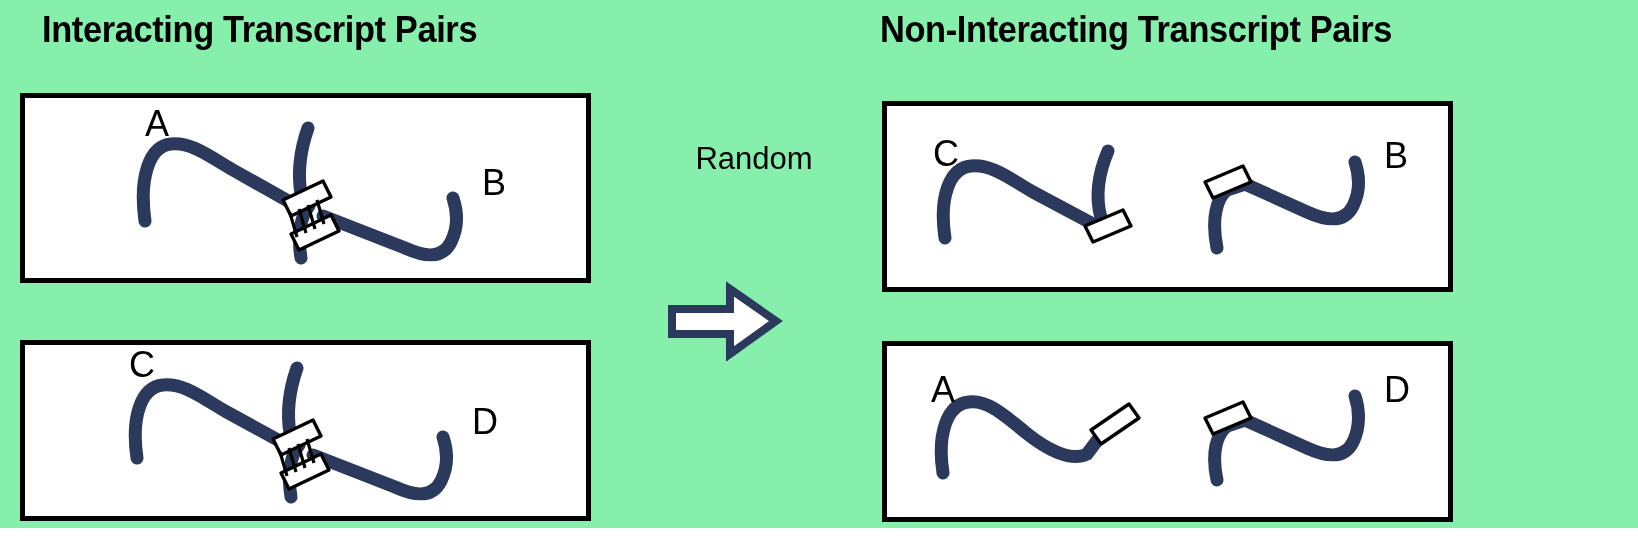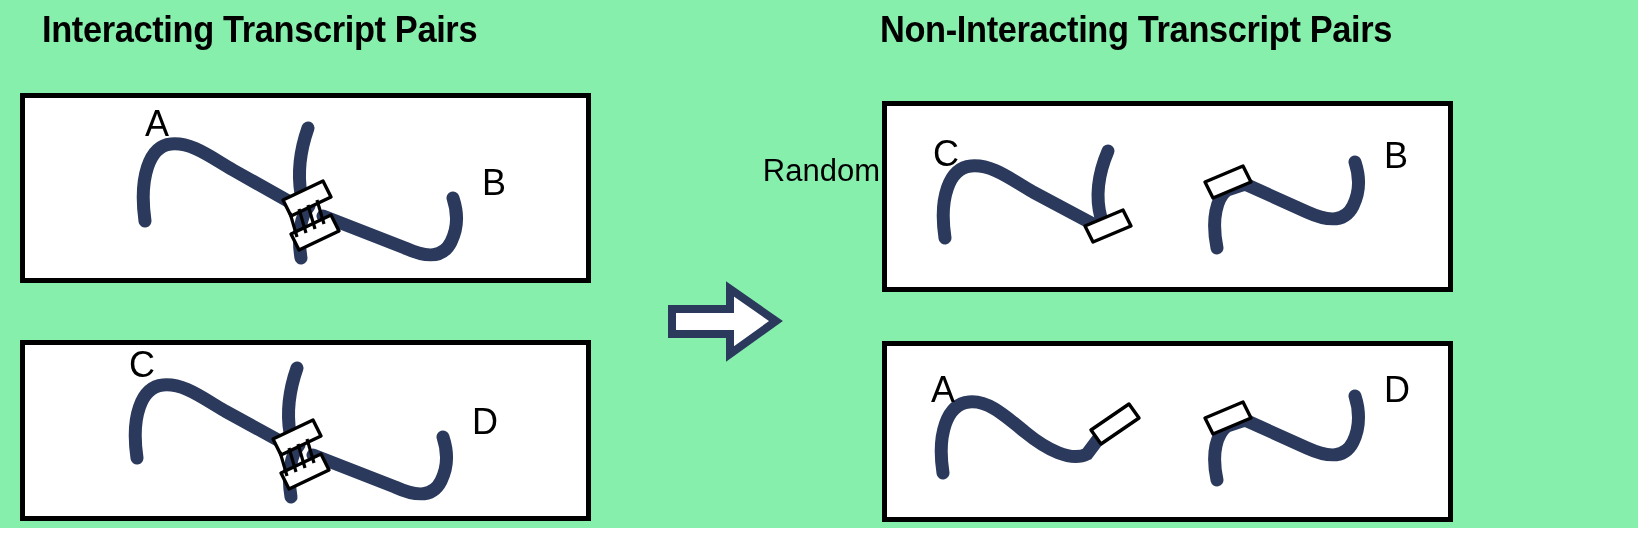--- a/index.html
+++ b/index.html
@@ -55,23 +55,23 @@
     font-weight: normal;
     font-size: 36px;
     color: #000000;
     line-height: 1;
   }
 
   
   #center-block {
     position: absolute;
     left: 628px;
-    top: 152px;
+    top: 140px;
     width: 252px;
-    text-align: right;
+    text-align: center;
   }
   .center-line {
     font-family: "Liberation Sans", sans-serif;
     font-size: 31px;
     color: #000000;
     line-height: 1.22;
     white-space: nowrap;
   }
   #arrow-wrap {
     position: absolute;

